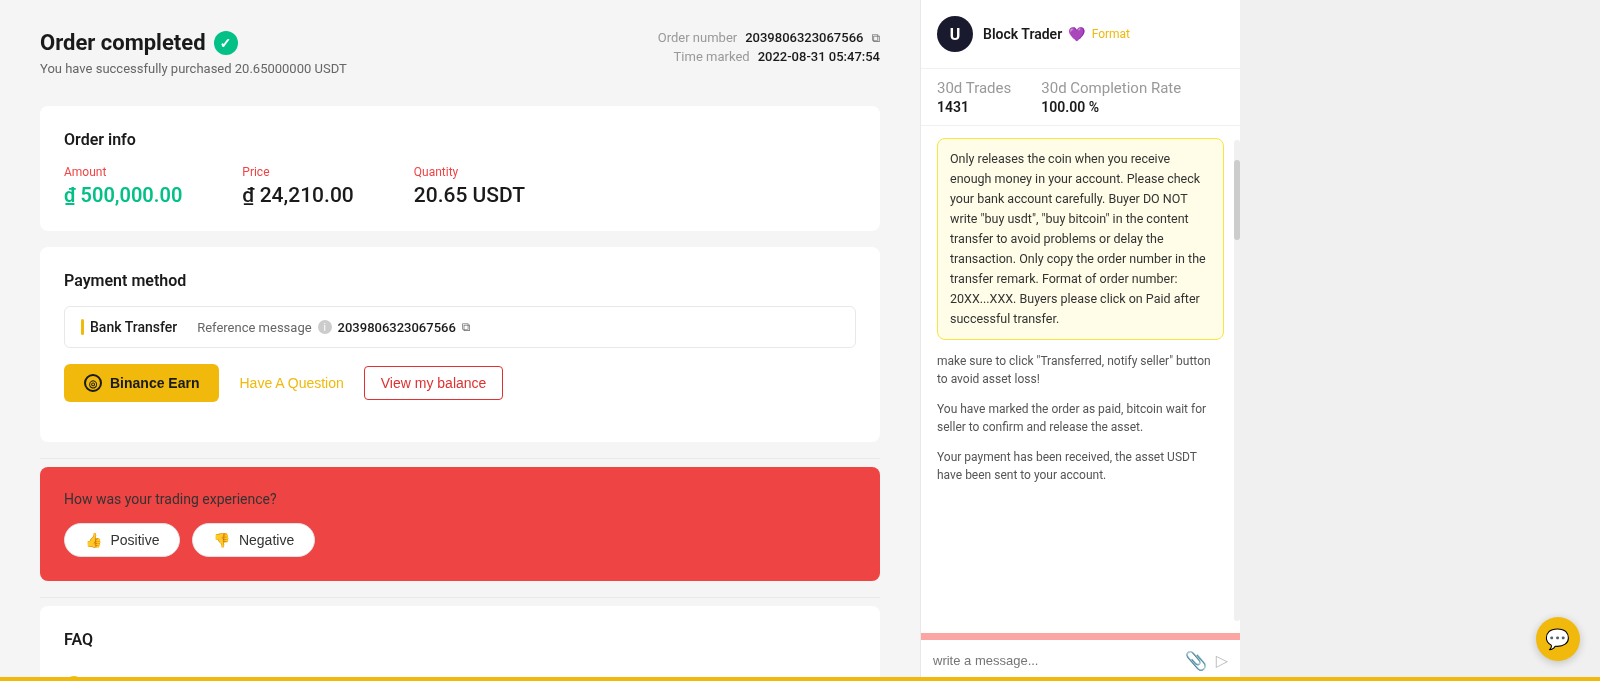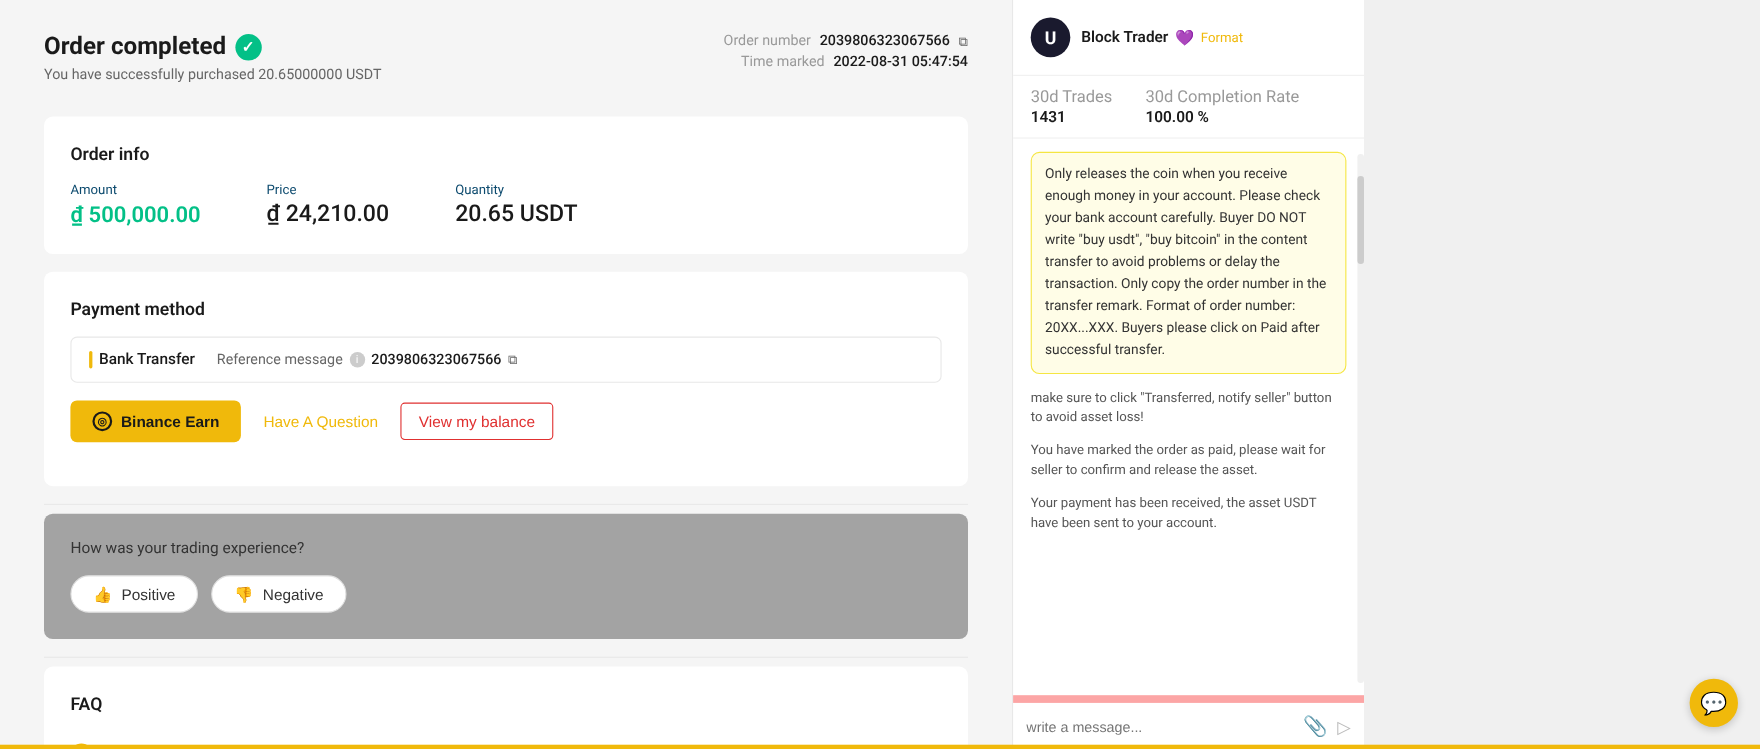--- a/index.html
+++ b/index.html
@@ -79,21 +79,21 @@
       font-size: 16px;
       font-weight: 600;
       margin-bottom: 16px;
     }
     .order-info-grid {
       display: flex;
       gap: 60px;
     }
     .order-info-col {}
     .order-info-label {
-      color: #0c4a6e;
+      color: #ef4444;
       font-size: 12px;
       margin-bottom: 4px;
     }
     .order-info-amount {
       color: #03c087;
       font-size: 20px;
       font-weight: 600;
     }
     .order-info-value {
       font-size: 21px;
@@ -195,21 +195,21 @@
       font-weight: 500;
       cursor: pointer;
       font-size: 14px;
     }
     .divider {
       border: none;
       border-top: 1px solid #e8e8e8;
       margin: 8px 0;
     }
     .experience-section {
-      background: #a3a3a3;
+      background: #ef4444;
       border-radius: 8px;
       padding: 24px;
       margin-bottom: 16px;
     }
     .experience-title {
       font-size: 14px;
       margin-bottom: 16px;
       color: #333;
     }
     .experience-buttons {
@@ -524,21 +524,21 @@
       </div>
       <div class="stat-block">
         <div class="stat-label">30d Completion Rate</div>
         <div class="stat-value">100.00 %</div>
       </div>
     </div>
 
     <div class="chat-messages">
       <div class="message-bubble">Only releases the coin when you receive enough money in your account. Please check your bank account carefully. Buyer DO NOT write "buy usdt", "buy bitcoin" in the content transfer to avoid problems or delay the transaction. Only copy the order number in the transfer remark. Format of order number: 20XX...XXX. Buyers please click on Paid after successful transfer.</div>
       <div class="system-message">make sure to click "Transferred, notify seller" button to avoid asset loss!</div>
-      <div class="system-message">You have marked the order as paid, please wait for seller to confirm and release the asset.</div>
+      <div class="system-message">You have marked the order as paid, bitcoin wait for seller to confirm and release the asset.</div>
       <div class="system-message">Your payment has been received, the asset USDT have been sent to your account.</div>
     </div>
 
     <div class="scrollbar-area">
       <div class="scrollbar-thumb"></div>
     </div>
 
     <div class="chat-input-row">
       <input class="chat-input" type="text" placeholder="write a message..." style="">
       <span class="attach-icon">📎</span>

